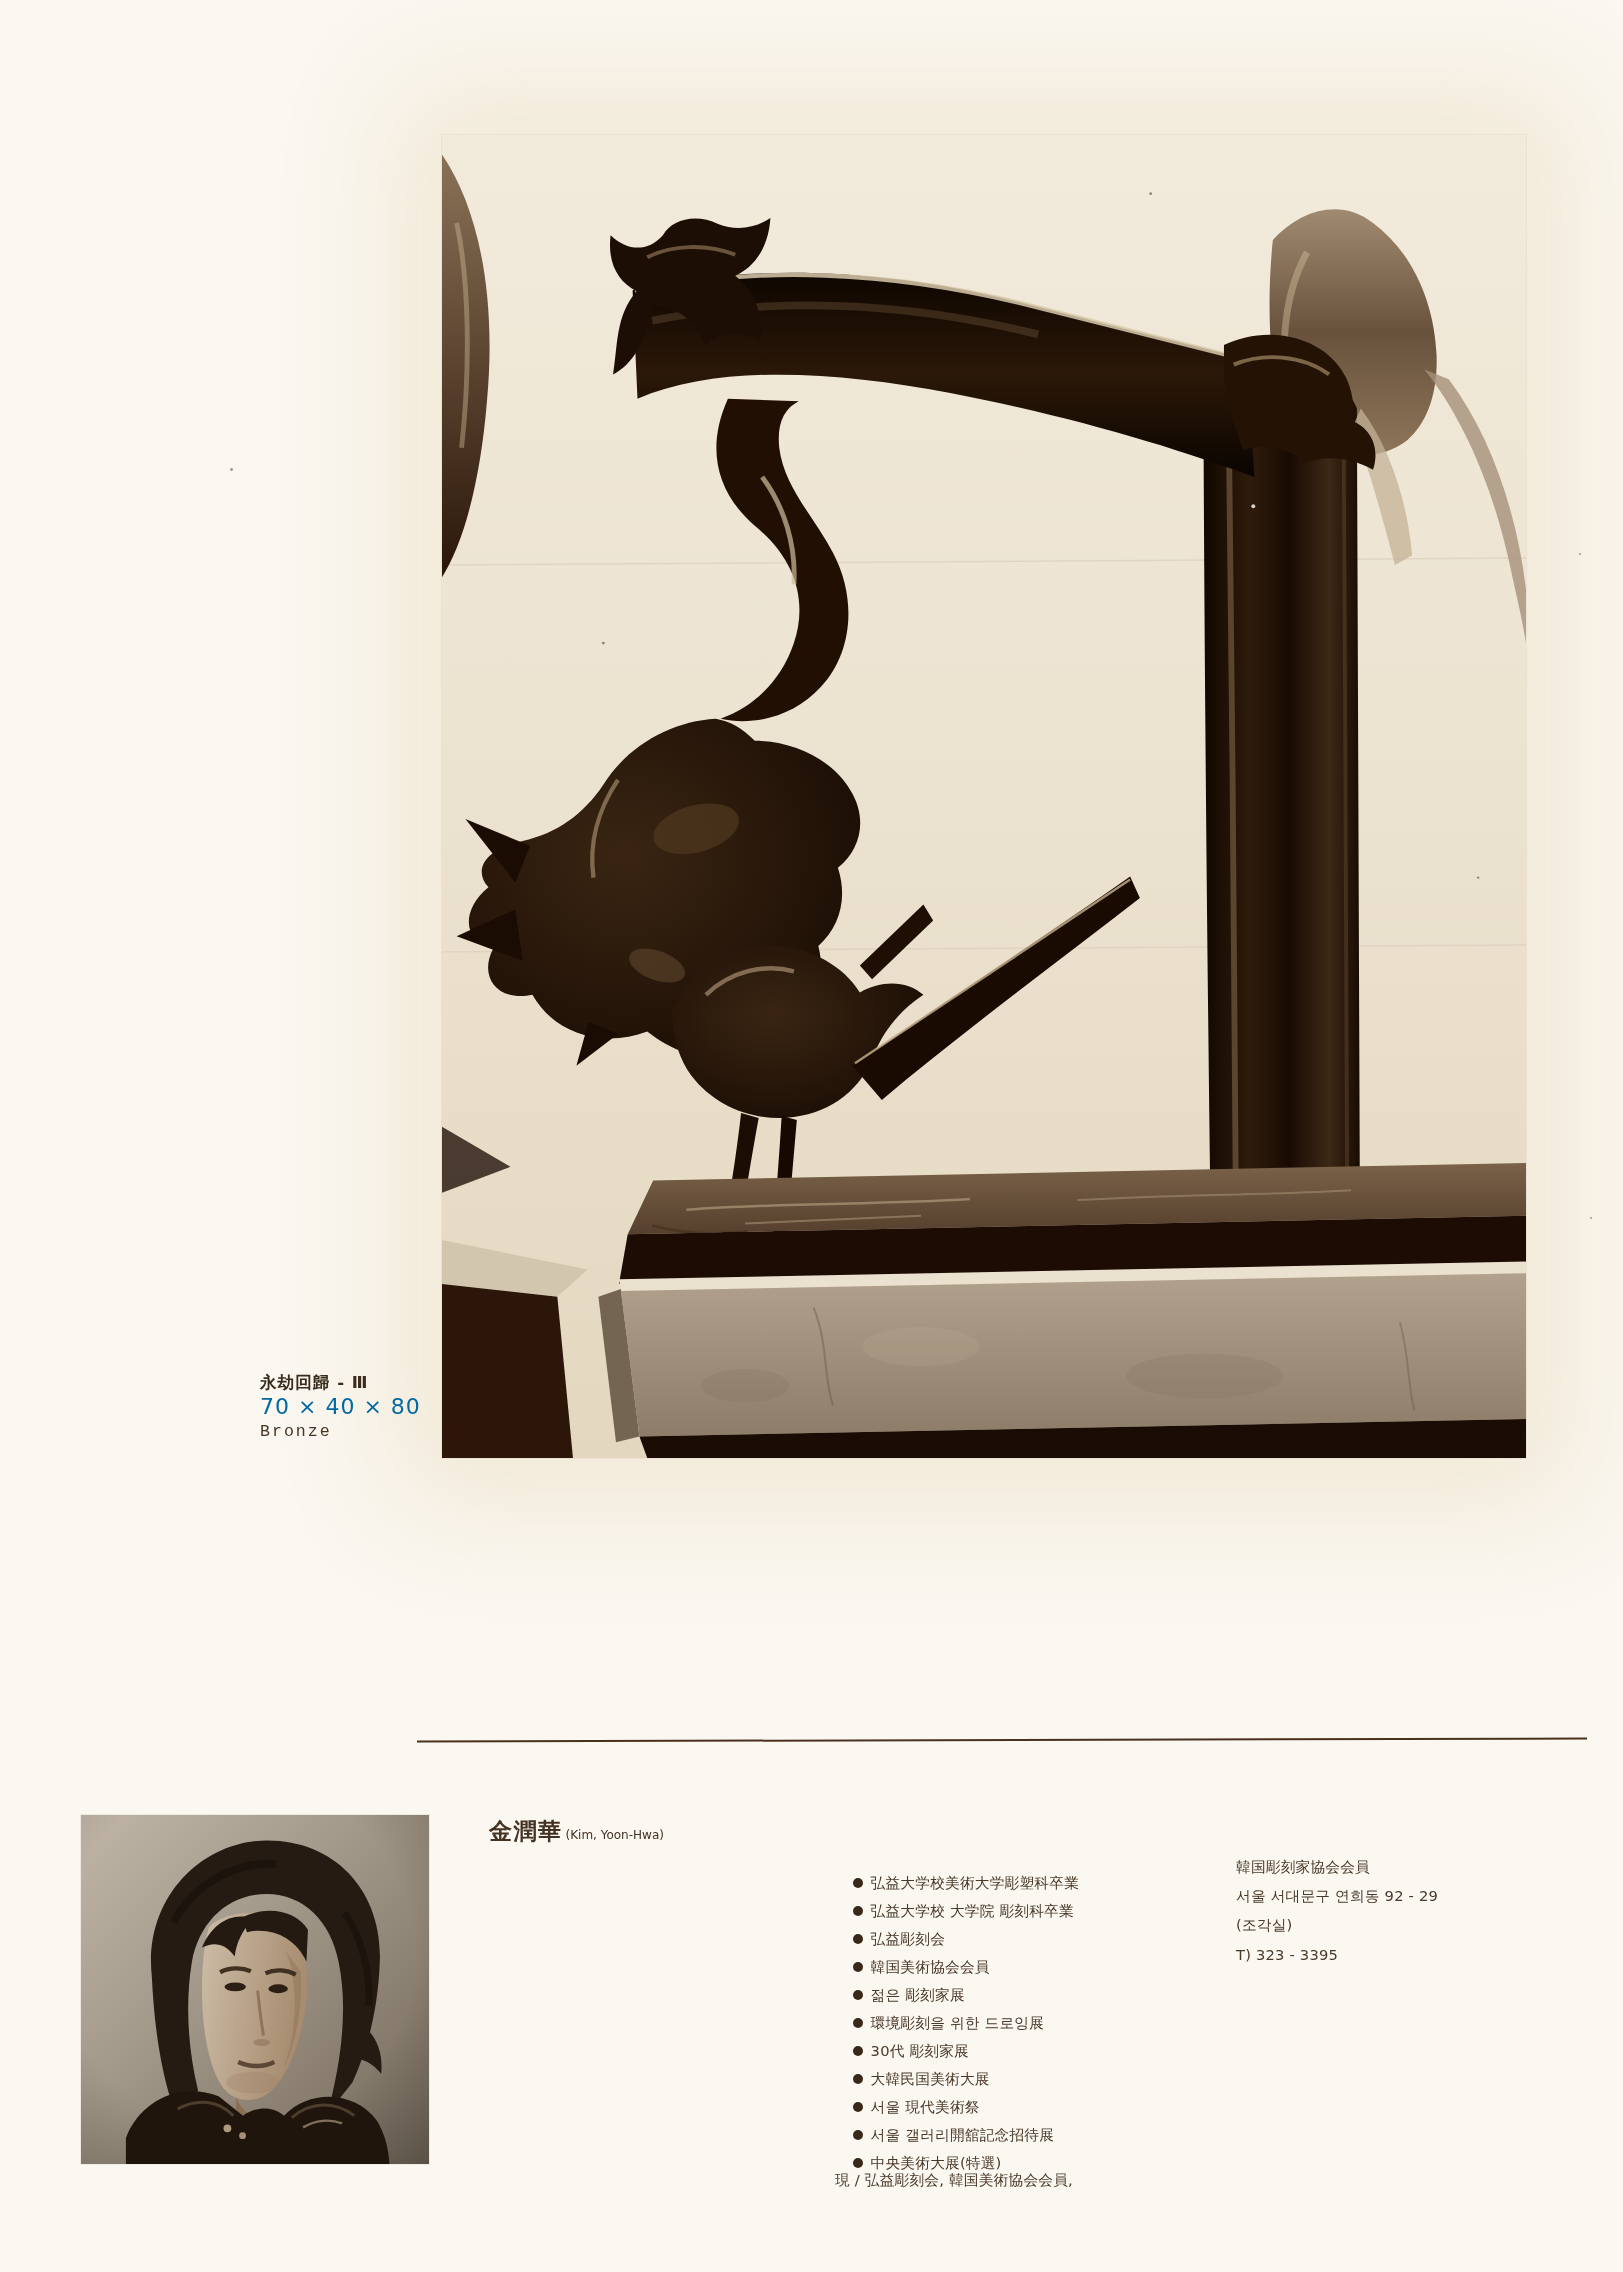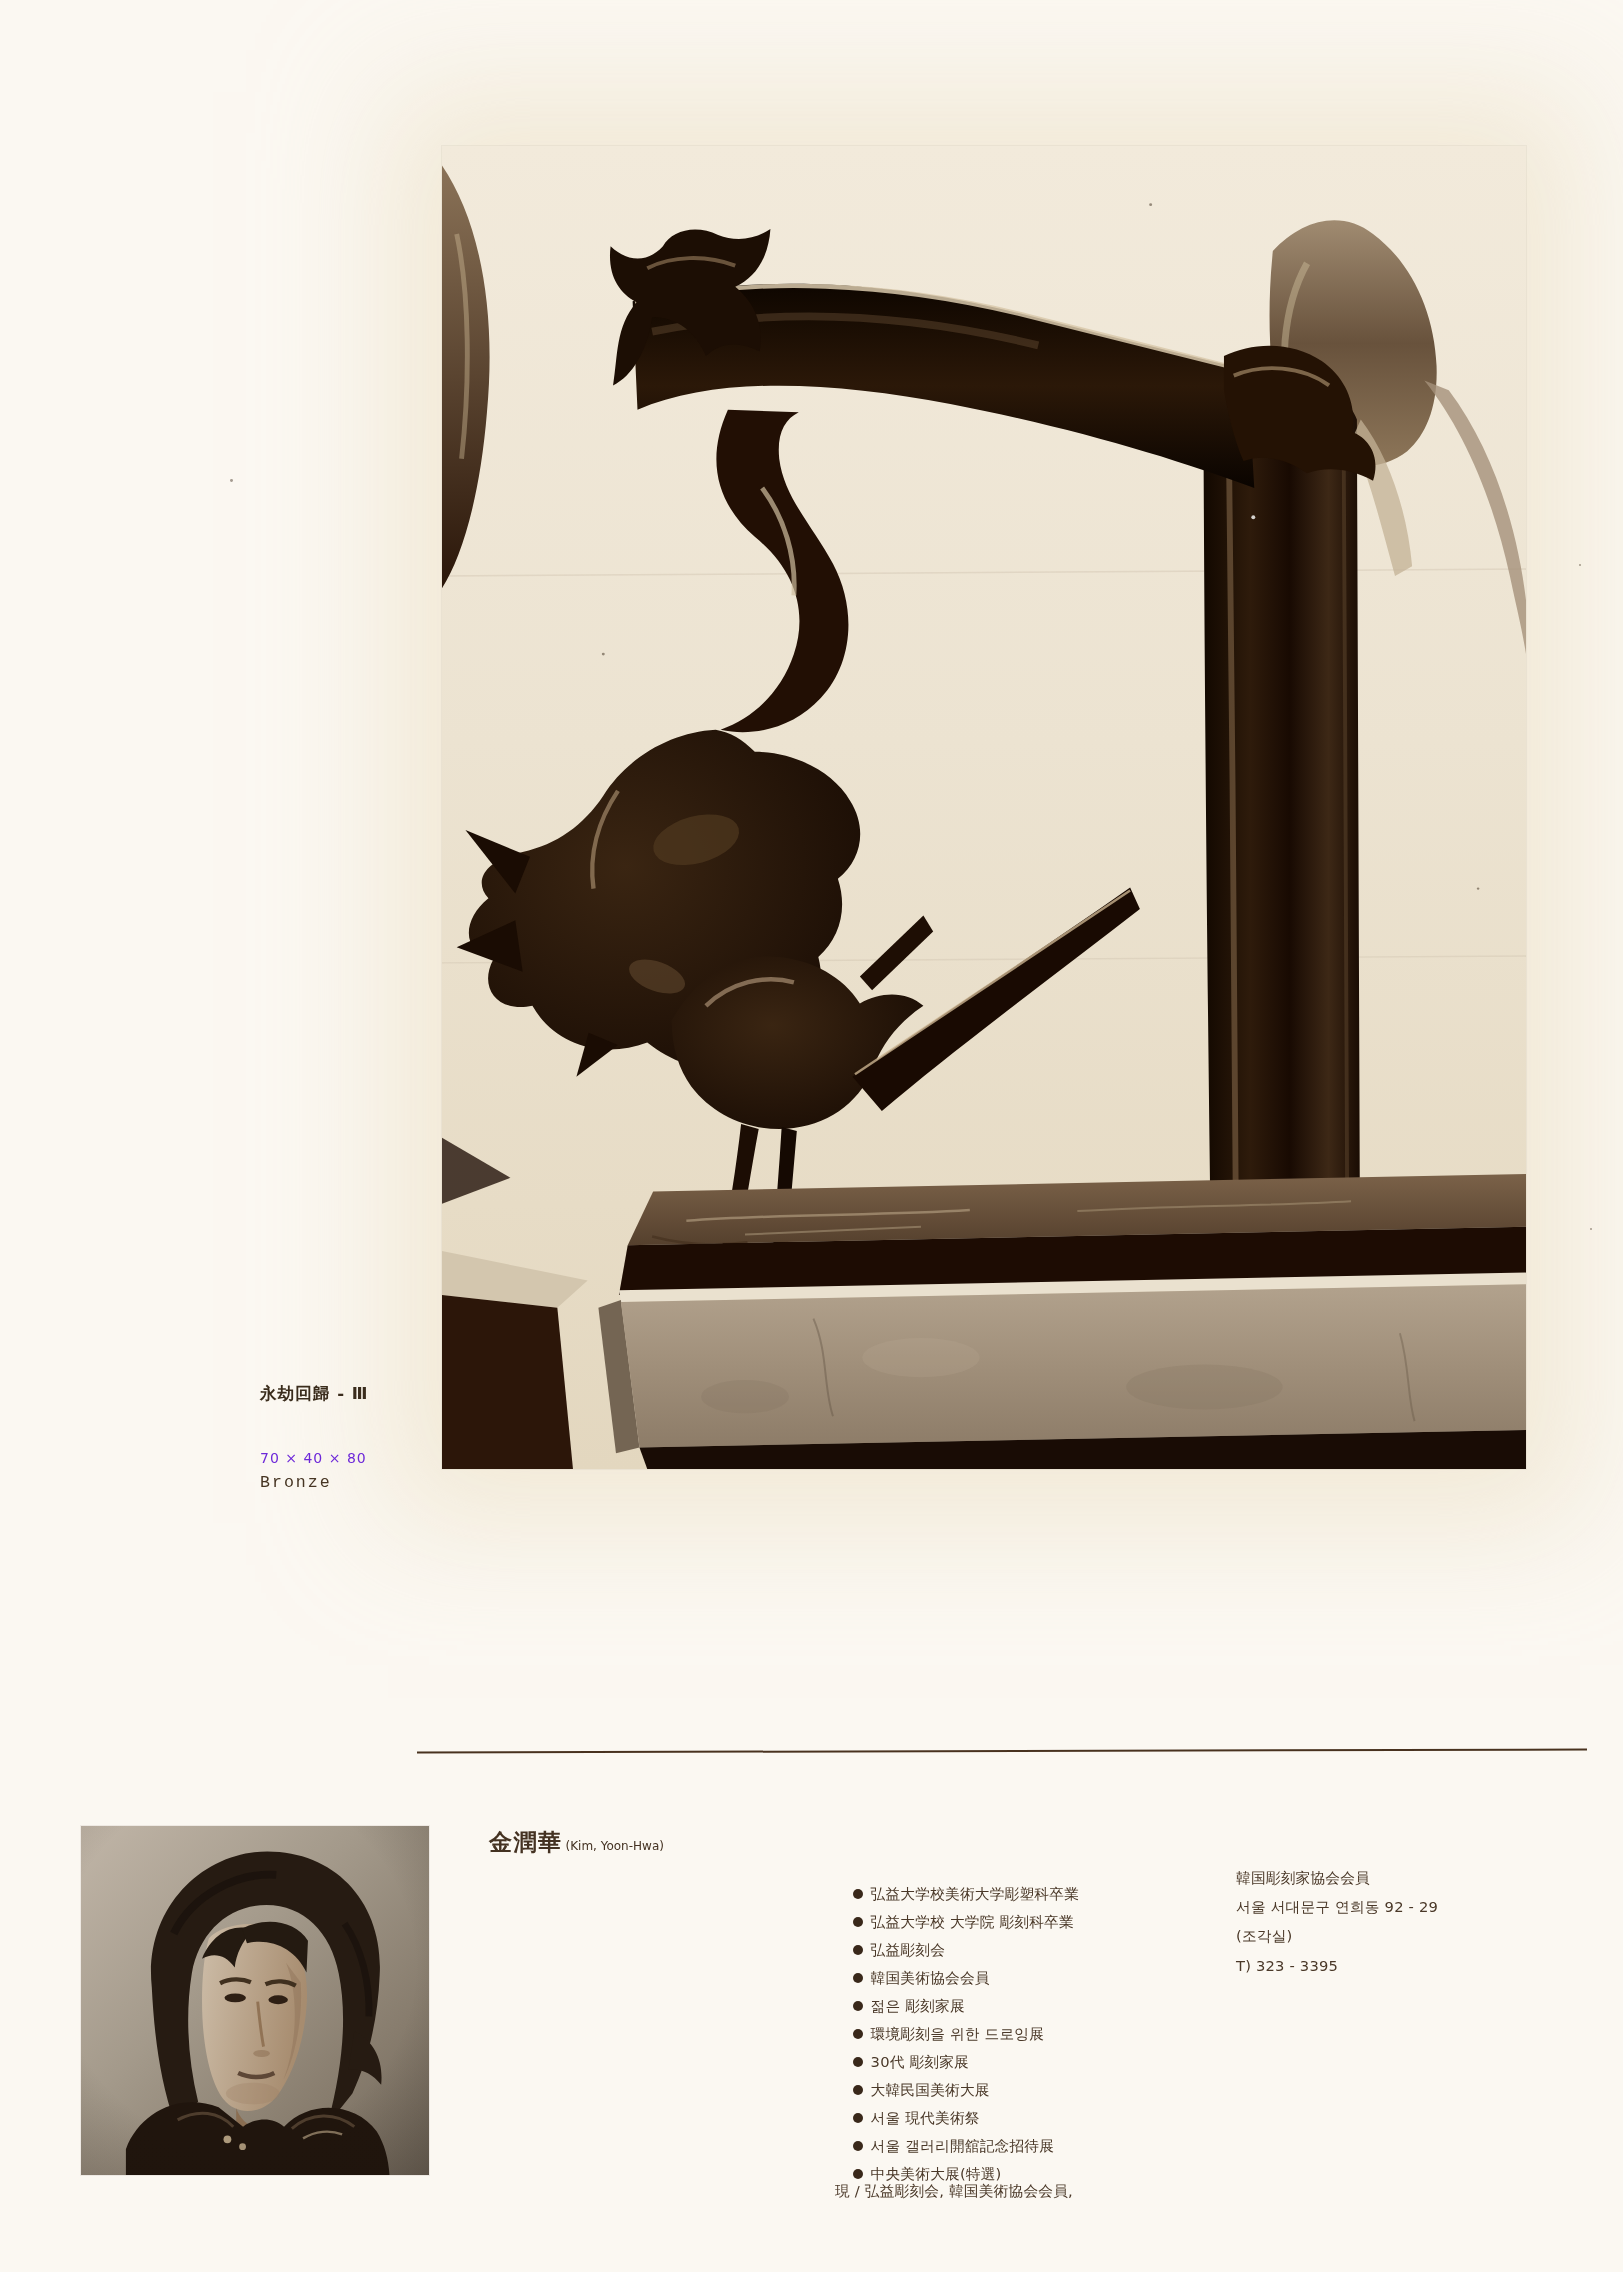--- a/index.html
+++ b/index.html
@@ -3,41 +3,41 @@
 <meta charset="utf-8">
 <style>
   html,body{margin:0;padding:0;}
   body{
     width:1624px;height:2273px;
     background:#fbf8f2;
     font-family:"DejaVu Sans", sans-serif;
     position:relative;
     overflow:hidden;
   }
-  #page{position:absolute;left:0;top:16px;width:1624px;height:1865px;}
+  #page{position:absolute;left:0;top:5px;width:1624px;height:1865px;}
 
   
   .photo-glow{
     position:absolute;left:442px;top:130px;width:1084px;height:1323px;
     box-shadow:0 0 117px 54px rgba(234,220,192,0.55);
     pointer-events:none;
   }
 
   .artwork-photo{
     position:absolute;left:442px;top:130px;width:1084px;height:1323px;
     outline:0.5px solid rgba(90,70,50,0.06);
   }
   .artwork-photo svg{display:block;width:100%;height:100%;}
 
   .caption{
     position:absolute;left:260px;top:1366px;
     color:#41311f;line-height:24.4px;white-space:nowrap;
   }
   .caption .cap-title{font-size:16.6px;font-weight:600;letter-spacing:1px;color:#3a2c1c;}
-  .caption .cap-dims{font-size:14px;letter-spacing:1px;color:#6d28d9;margin-top:40px;}
+  .caption .cap-dims{font-size:22px;letter-spacing:1px;color:#0369a1;}
   .caption .cap-material{font-size:16.6px;letter-spacing:2px;color:#46352[3];font-family:Liberation Mono, monospace;}
   .caption .cap-material{color:#463523;}
 
   .divider{
     position:absolute;left:417px;top:1734px;width:1170px;height:2px;
     background:#48321f;transform:rotate(-0.15deg);
   }
 
   .portrait-photo{
     position:absolute;left:81px;top:1810px;width:348px;height:349px;

